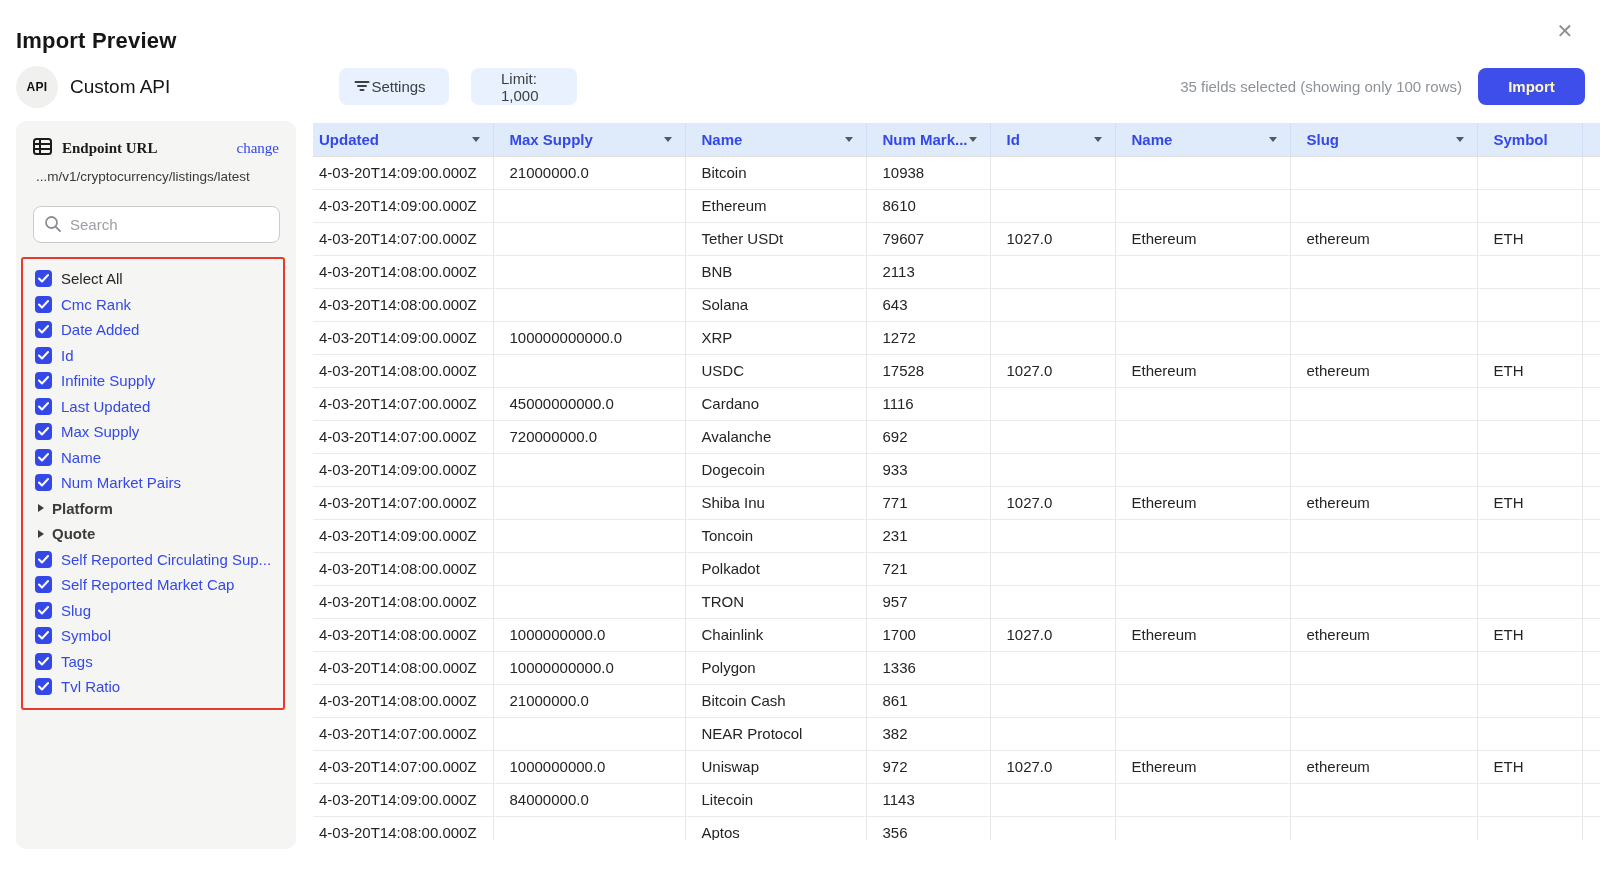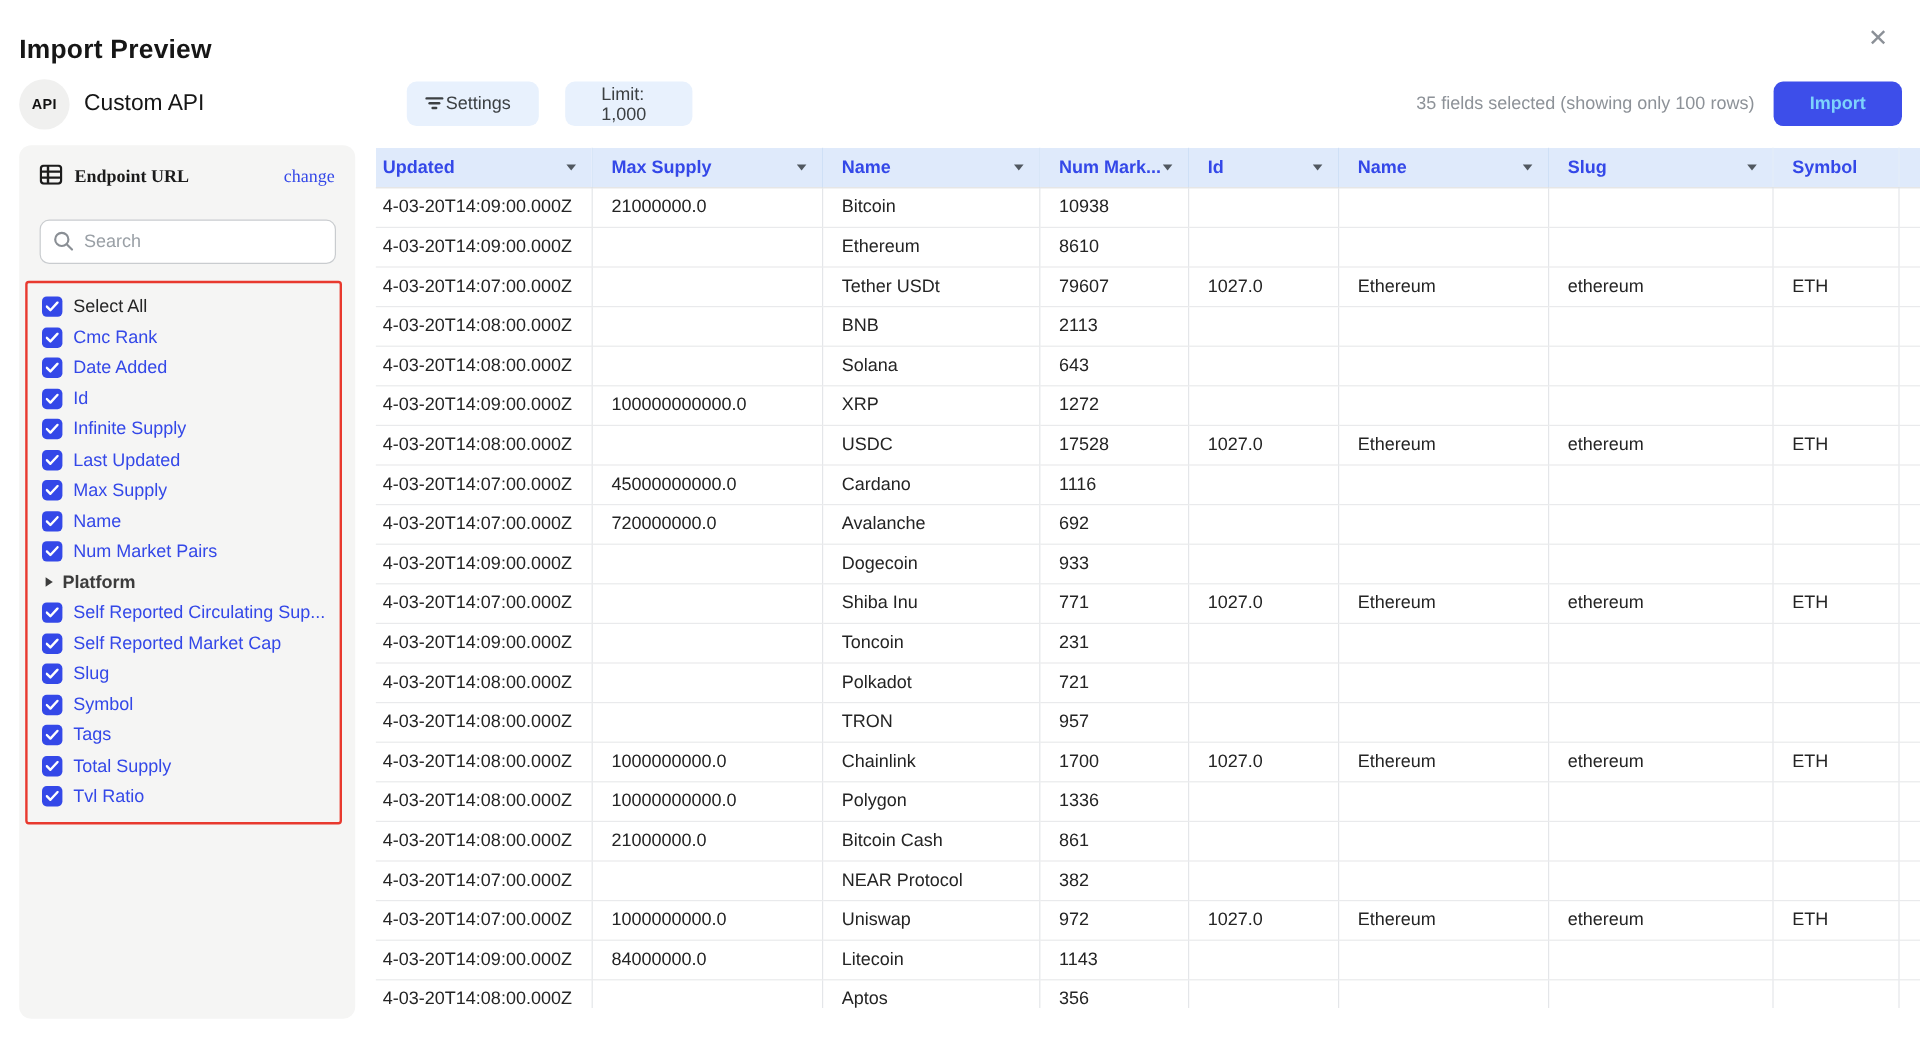--- a/index.html
+++ b/index.html
@@ -61,21 +61,21 @@
   .filter-icon span:nth-child(1) { top: 0;   width: 15px; }
   .filter-icon span:nth-child(2) { top: 4px; width: 10px; }
   .filter-icon span:nth-child(3) { top: 8px; width: 5px;  }
   .status-text {
     position: absolute; right: 138px; top: 68px; height: 37px;
     display: flex; align-items: center;
     font-size: 15px; color: var(--status-gray);
   }
   .import-btn {
     position: absolute; left: 1478px; top: 68px; width: 107px; height: 37px;
-    background: var(--import-bg); color: #7dd3fc; border: none; border-radius: 8px;
+    background: var(--import-bg); color: #fef9c3; border: none; border-radius: 8px;
     font-size: 15px; font-weight: 700; cursor: pointer;
     font-family: "Liberation Sans", sans-serif;
   }
 
   
   .sidebar {
     position: absolute; left: 16px; top: 121px; width: 280px; height: 728px;
     background: var(--sidebar-bg); border-radius: 10px;
     padding: 14px 0 0 0;
   }
@@ -178,20 +178,21 @@
       <svg width="19" height="17" viewBox="0 0 19 17" fill="none">
         <rect x="1" y="1" width="17" height="15" rx="2.5" stroke="#1c1c1c" stroke-width="2"></rect>
         <line x1="1" y1="6" x2="18" y2="6" stroke="#1c1c1c" stroke-width="2"></line>
         <line x1="1" y1="11" x2="18" y2="11" stroke="#1c1c1c" stroke-width="2"></line>
         <line x1="7" y1="1" x2="7" y2="16" stroke="#1c1c1c" stroke-width="2"></line>
       </svg>
     </span>
     <span class="endpoint-title">Endpoint URL</span>
     <span class="change-link">change</span>
   </div>
+  <div class="endpoint-url">...m/v1/cryptocurrency/listings/latest</div>
 
   <div class="search-box">
     <span class="search-glyph">
       <svg width="18" height="18" viewBox="0 0 18 18" fill="none">
         <circle cx="7.5" cy="7.5" r="5.5" stroke="#8a8f95" stroke-width="1.8"></circle>
         <line x1="11.8" y1="11.8" x2="16" y2="16" stroke="#8a8f95" stroke-width="1.8" stroke-linecap="round"></line>
       </svg>
     </span>
     <input type="text" placeholder="Search" style="">
   </div>
@@ -267,20 +268,24 @@
             <polyline points="1,4.5 4,7.5 10,1" fill="none" stroke="#fff" stroke-width="2" stroke-linecap="round" stroke-linejoin="round"></polyline>
           </svg>
         </span>
         <span class="field-label">Num Market Pairs</span>
       </div>
       <div class="field-row">
         <span class="group-caret"></span>
         <span class="group-label">Platform</span>
       </div>
       <div class="field-row">
+        <span class="group-caret"></span>
+        <span class="group-label">Quote</span>
+      </div>
+      <div class="field-row">
         <span class="cbx">
           <svg width="11" height="9" viewBox="0 0 11 9">
             <polyline points="1,4.5 4,7.5 10,1" fill="none" stroke="#fff" stroke-width="2" stroke-linecap="round" stroke-linejoin="round"></polyline>
           </svg>
         </span>
         <span class="field-label">Self Reported Circulating Sup...</span>
       </div>
       <div class="field-row">
         <span class="cbx">
           <svg width="11" height="9" viewBox="0 0 11 9">
@@ -305,28 +310,20 @@
         </span>
         <span class="field-label">Symbol</span>
       </div>
       <div class="field-row">
         <span class="cbx">
           <svg width="11" height="9" viewBox="0 0 11 9">
             <polyline points="1,4.5 4,7.5 10,1" fill="none" stroke="#fff" stroke-width="2" stroke-linecap="round" stroke-linejoin="round"></polyline>
           </svg>
         </span>
         <span class="field-label">Tags</span>
-      </div>
-      <div class="field-row">
-        <span class="cbx">
-          <svg width="11" height="9" viewBox="0 0 11 9">
-            <polyline points="1,4.5 4,7.5 10,1" fill="none" stroke="#fff" stroke-width="2" stroke-linecap="round" stroke-linejoin="round"></polyline>
-          </svg>
-        </span>
-        <span class="field-label">Total Supply</span>
       </div>
       <div class="field-row">
         <span class="cbx">
           <svg width="11" height="9" viewBox="0 0 11 9">
             <polyline points="1,4.5 4,7.5 10,1" fill="none" stroke="#fff" stroke-width="2" stroke-linecap="round" stroke-linejoin="round"></polyline>
           </svg>
         </span>
         <span class="field-label">Tvl Ratio</span>
       </div>
     </div>

